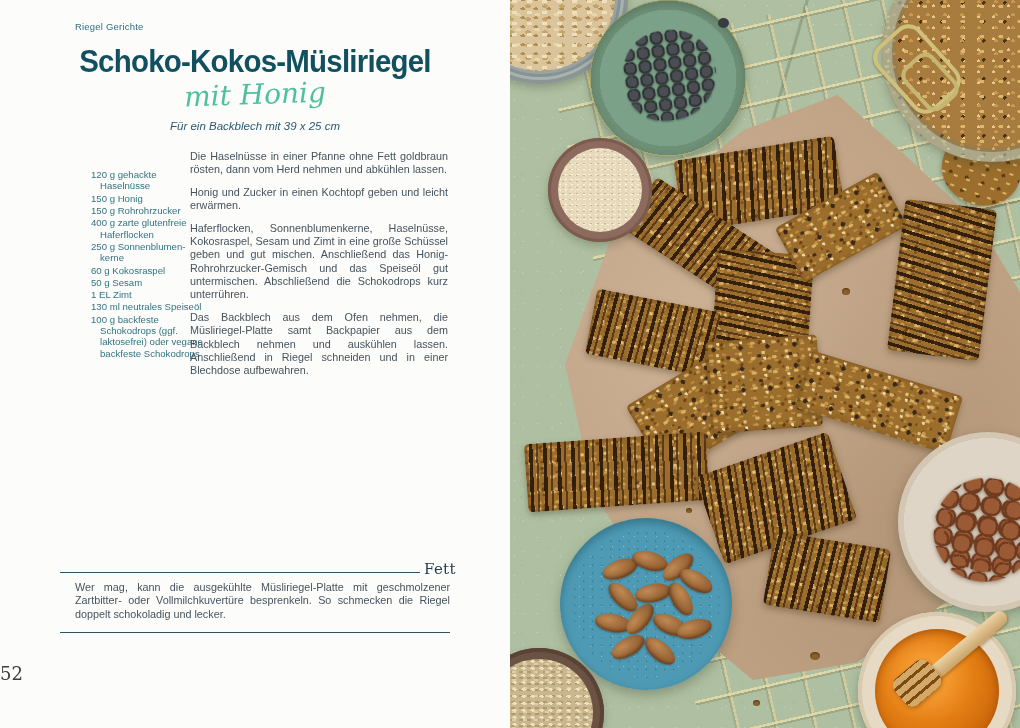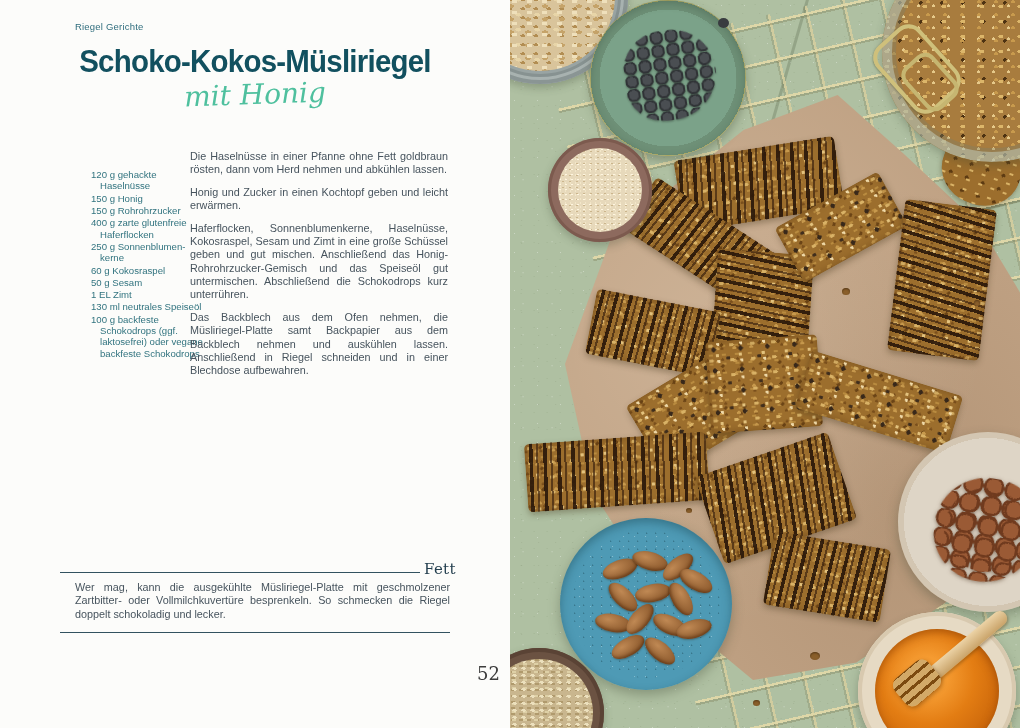--- a/index.html
+++ b/index.html
@@ -24,21 +24,21 @@
     line-height:1.24;color:#46535d;text-align:justify;}
   .method p{margin:0 0 9px 0;}
   .tip-rule{position:absolute;left:60px;top:572px;width:360px;height:0;
     border-top:1.3px solid #32525f;}
   .tip-label{position:absolute;left:424px;top:560px;font-family:"DejaVu Serif",serif;
     font-size:15px;color:#243f4f;letter-spacing:.3px;}
   .tip-text{position:absolute;left:75px;top:581px;width:375px;margin:0;
     font-size:10.8px;line-height:1.24;color:#46535d;text-align:justify;}
   .bottom-rule{position:absolute;left:60px;top:632px;width:390px;height:0;
     border-top:1.3px solid #32525f;}
-  .page-number{position:absolute;left:0;top:663px;width:500px;text-align:right;
+  .page-number{position:absolute;left:0;top:663px;width:500px;text-align:left;
     font-family:"DejaVu Serif",serif;font-size:18px;color:#3c3c3c;}
 
   
   .photo{position:absolute;left:510px;top:0;width:510px;height:728px;overflow:hidden;
     background-color:#afc0a2;
     background-image:
       radial-gradient(1.2px 1.2px at 20% 30%, rgba(255,255,255,.45), transparent 70%),
       radial-gradient(1px 1px at 70% 60%, rgba(82,95,62,.35), transparent 70%),
       radial-gradient(1.4px 1.4px at 45% 80%, rgba(255,255,255,.35), transparent 70%),
       radial-gradient(1px 1px at 85% 25%, rgba(82,95,62,.3), transparent 70%);
@@ -175,20 +175,21 @@
 </style>
 </head>
 <body>
 
 <div class="spread">
 
   <section class="page-left">
     <div class="eyebrow">Riegel Gerichte</div>
     <h1 class="title">Schoko-Kokos-Müsliriegel</h1>
     <div class="script">mit Honig</div>
+    <div class="yield">Für ein Backblech mit 39 x 25 cm</div>
 
     <ul class="ingredients">
       <li>120 g gehackte Haselnüsse</li>
       <li>150 g Honig</li>
       <li>150 g Rohrohrzucker</li>
       <li>400 g zarte glutenfreie Haferflocken</li>
       <li>250 g Sonnenblumen­kerne</li>
       <li>60 g Kokosraspel</li>
       <li>50 g Sesam</li>
       <li>1 EL Zimt</li>

